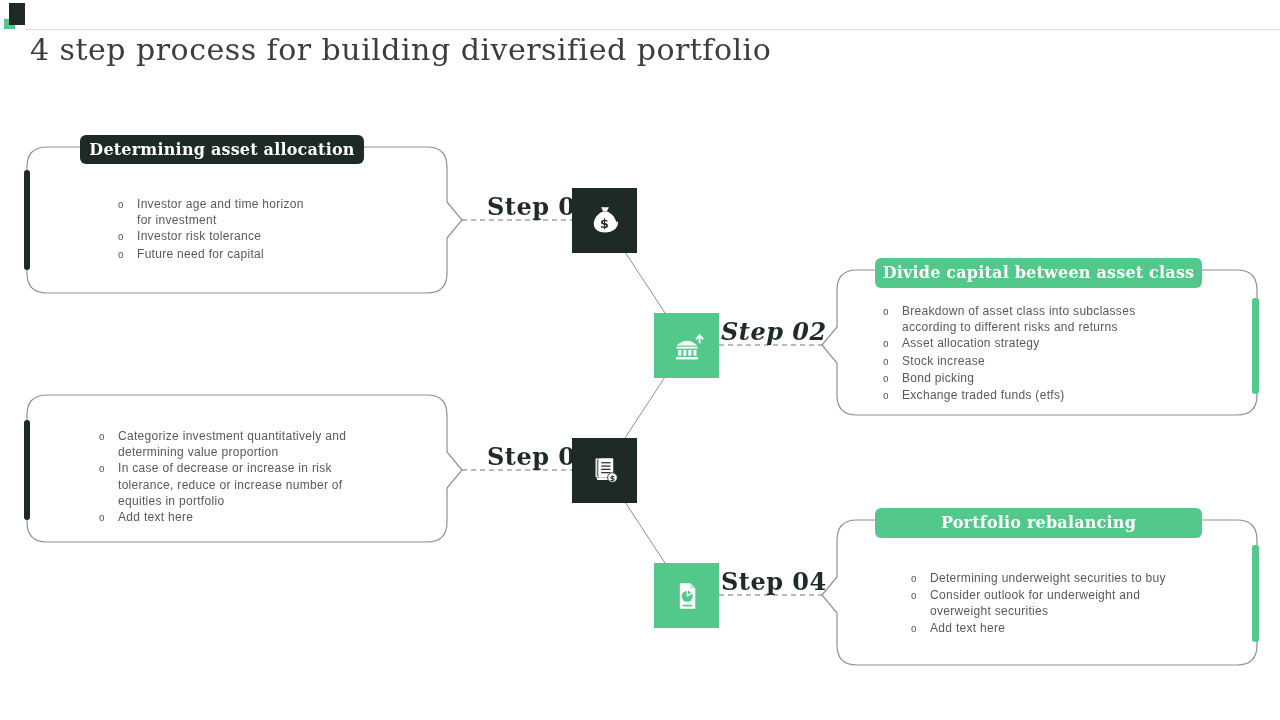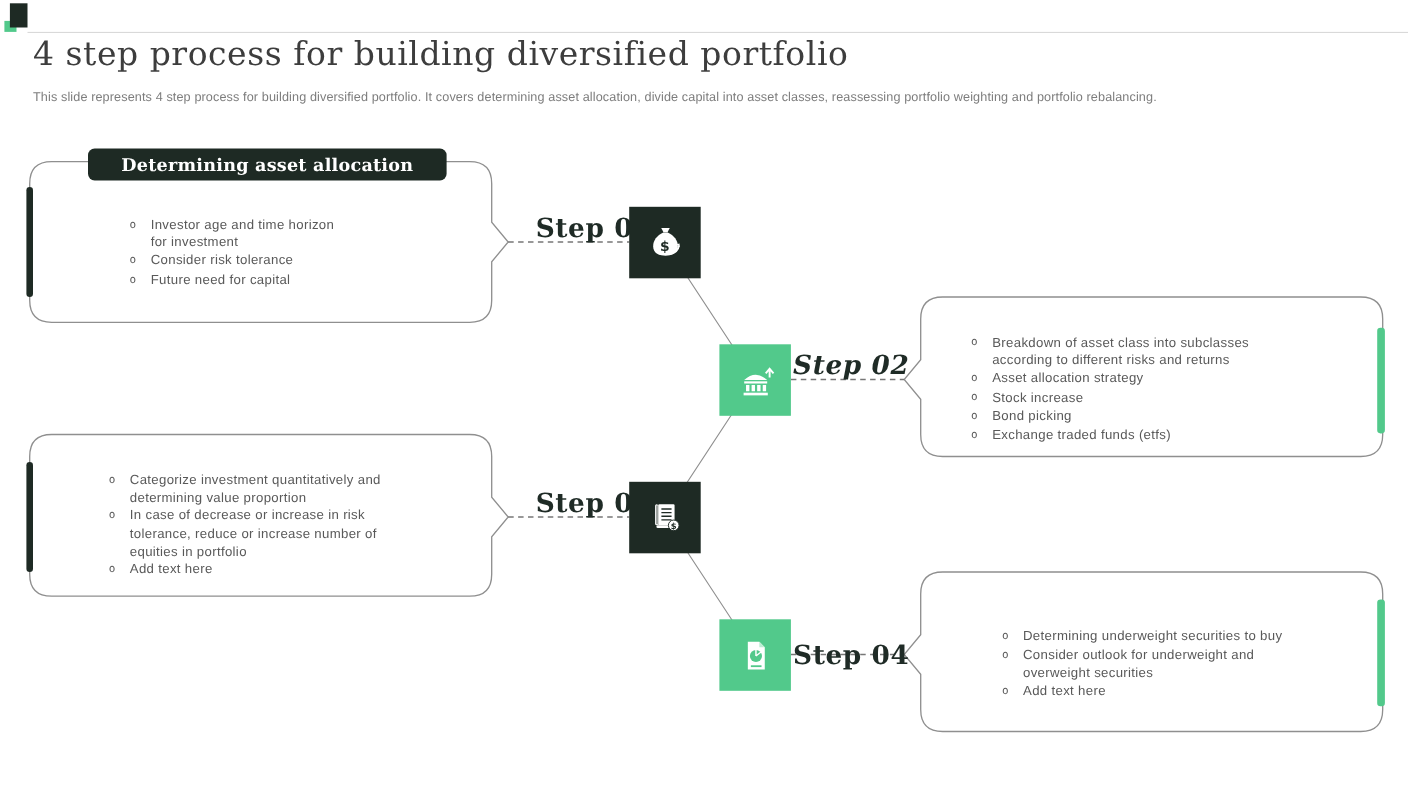--- a/index.html
+++ b/index.html
@@ -54,54 +54,54 @@
 </head>
 <body>
 
 <div class="slide">
 
   <div class="abs logo-green"></div>
   <div class="abs logo-dark"></div>
   <div class="abs top-rule"></div>
 
   <div class="abs title">4 step process for building diversified portfolio</div>
-  <div class="abs subtitle">This slide represents 4 step process for building diversified portfolio. It covers determining asset allocation, divide capital into asset classes, reassessing portfolio weighting and portfolio rebalancing.</div>
 
   <svg class="abs net" viewBox="0 0 1280 720">
 
     <path d="M604 220 L686 345 L604 470 L686 595" fill="none" stroke="#8f8f8f" stroke-width="1"></path>
 
     <path d="M47 147 L427 147 Q447 147 447 167 L447 202 L462 220 L447 238 L447 273 Q447 293 427 293 L47 293 Q27 293 27 273 L27 167 Q27 147 47 147 Z" fill="#ffffff" stroke="#8f8f8f" stroke-width="1.2"></path>
     <path d="M857 270 L1237 270 Q1257 270 1257 290 L1257 395 Q1257 415 1237 415 L857 415 Q837 415 837 395 L837 363 L822 345 L837 327 L837 290 Q837 270 857 270 Z" fill="#ffffff" stroke="#8f8f8f" stroke-width="1.2"></path>
     <path d="M47 395 L427 395 Q447 395 447 415 L447 452 L462 470 L447 488 L447 522 Q447 542 427 542 L47 542 Q27 542 27 522 L27 415 Q27 395 47 395 Z" fill="#ffffff" stroke="#8f8f8f" stroke-width="1.2"></path>
     <path d="M857 520 L1237 520 Q1257 520 1257 540 L1257 645 Q1257 665 1237 665 L857 665 Q837 665 837 645 L837 613 L822 595 L837 577 L837 540 Q837 520 857 520 Z" fill="#ffffff" stroke="#8f8f8f" stroke-width="1.2"></path>
 
     <path d="M462 220 L572 220" stroke="#777777" stroke-width="1.2" stroke-dasharray="5 4"></path>
     <path d="M719 345 L822 345" stroke="#777777" stroke-width="1.2" stroke-dasharray="5 4"></path>
     <path d="M462 470 L572 470" stroke="#777777" stroke-width="1.2" stroke-dasharray="5 4"></path>
     <path d="M719 595 L822 595" stroke="#777777" stroke-width="1.2" stroke-dasharray="5 4"></path>
   </svg>
 
-  <div class="abs pill dark" style="left:80px;top:135px;width:326px;">Determining asset allocation</div>
+  <div class="abs pill dark" style="left:80px;top:135px;width:284px;">Determining asset allocation</div>
   <div class="abs bar dark" style="left:24px;top:170px;width:6px;height:100px;"></div>
   <div class="abs blist" style="left:115px;top:196px;width:207px;">
       <div class="bullet">
         <span class="marker">o</span>
         <span class="btext">Investor age and time horizon for investment</span>
       </div>
       <div class="bullet">
         <span class="marker">o</span>
-        <span class="btext">Consider risk tolerance</span>
+        <span class="btext">Investor risk tolerance</span>
       </div>
       <div class="bullet">
         <span class="marker">o</span>
         <span class="btext">Future need for capital</span>
       </div>
     </div>
 
+  <div class="abs pill green" style="left:875px;top:258px;width:327px;height:30px;line-height:30px;">Divide capital between asset class</div>
   <div class="abs bar green" style="left:1252px;top:298px;width:7px;height:96px;"></div>
   <div class="abs blist" style="left:880px;top:303px;width:267px;">
       <div class="bullet">
         <span class="marker">o</span>
         <span class="btext">Breakdown of asset class into subclasses according to different risks and returns</span>
       </div>
       <div class="bullet">
         <span class="marker">o</span>
         <span class="btext">Asset allocation strategy</span>
       </div>
@@ -128,40 +128,41 @@
       <div class="bullet">
         <span class="marker">o</span>
         <span class="btext">In case of decrease or increase in risk tolerance, reduce or increase number of equities in portfolio</span>
       </div>
       <div class="bullet">
         <span class="marker">o</span>
         <span class="btext">Add text here</span>
       </div>
     </div>
 
+  <div class="abs pill green" style="left:875px;top:508px;width:327px;height:30px;line-height:30px;">Portfolio rebalancing</div>
   <div class="abs bar green" style="left:1252px;top:545px;width:7px;height:97px;"></div>
   <div class="abs blist" style="left:908px;top:570px;width:277px;">
       <div class="bullet">
         <span class="marker">o</span>
         <span class="btext">Determining underweight securities to buy</span>
       </div>
       <div class="bullet">
         <span class="marker">o</span>
         <span class="btext">Consider outlook for underweight and overweight securities</span>
       </div>
       <div class="bullet">
         <span class="marker">o</span>
         <span class="btext">Add text here</span>
       </div>
     </div>
 
   <div class="abs steplbl" style="left:487px;top:192px;">Step 01</div>
   <div class="abs steplbl" style="left:721px;top:317px;font-style:italic;">Step 02</div>
   <div class="abs steplbl" style="left:487px;top:442px;">Step 03</div>
-  <div class="abs steplbl" style="left:721px;top:567px;margin-top:14px;">Step 04</div>
+  <div class="abs steplbl" style="left:721px;top:567px;">Step 04</div>
 
   <div class="abs tile dark" style="left:572px;top:188px;">
     <svg viewBox="0 0 40 40">
       <path d="M16.5 7.5 h7 l-1.8 3.6 h-3.4 z" fill="#ffffff"></path>
       <path d="M18.2 11.3 h3.6 c5.4 2.4 8.4 6.8 8.4 11.2 c0 5.4 -4.4 7.9 -10.2 7.9 s-10.2 -2.5 -10.2 -7.9 c0 -4.4 3 -8.8 8.4 -11.2 z" fill="#ffffff"></path>
       <text x="19.4" y="26.8" font-size="11.5" font-weight="bold" fill="#1e2a24" text-anchor="middle" font-family="DejaVu Sans, sans-serif">$</text>
       <path d="M24.5 28.5 c3.6 -0.6 6 -3 6.6 -6.4" stroke="#ffffff" stroke-width="1.6" fill="none"></path>
       <path d="M29 21 l2.6 -0.6 l0.2 2.8 z" fill="#ffffff"></path>
     </svg>
   </div>

